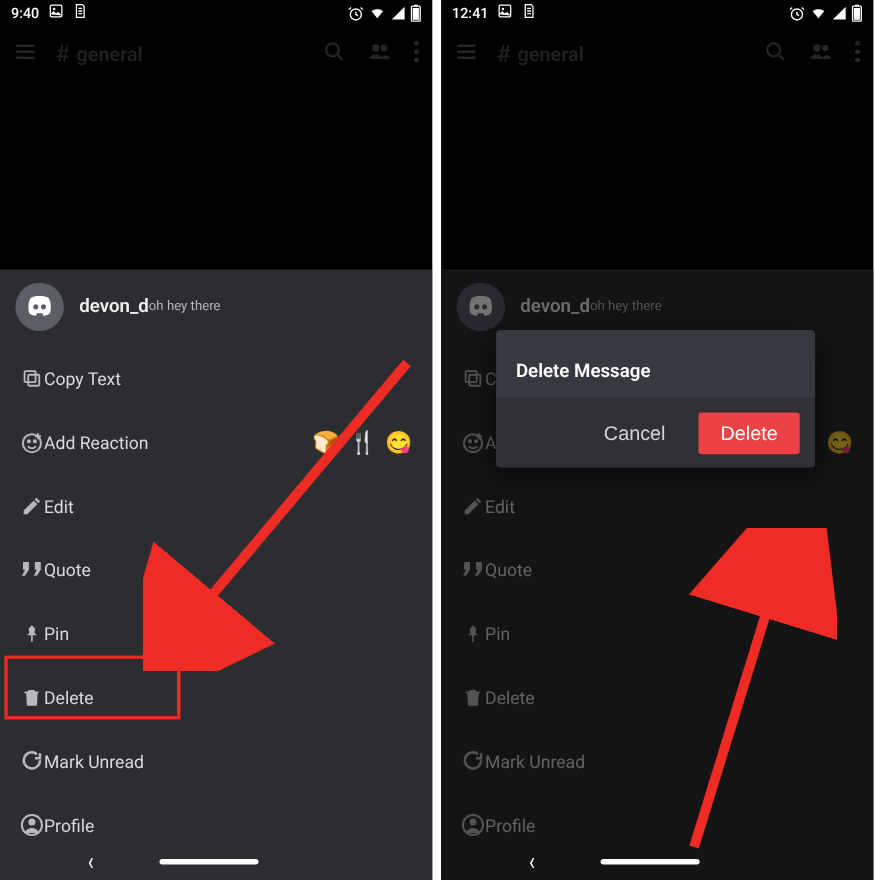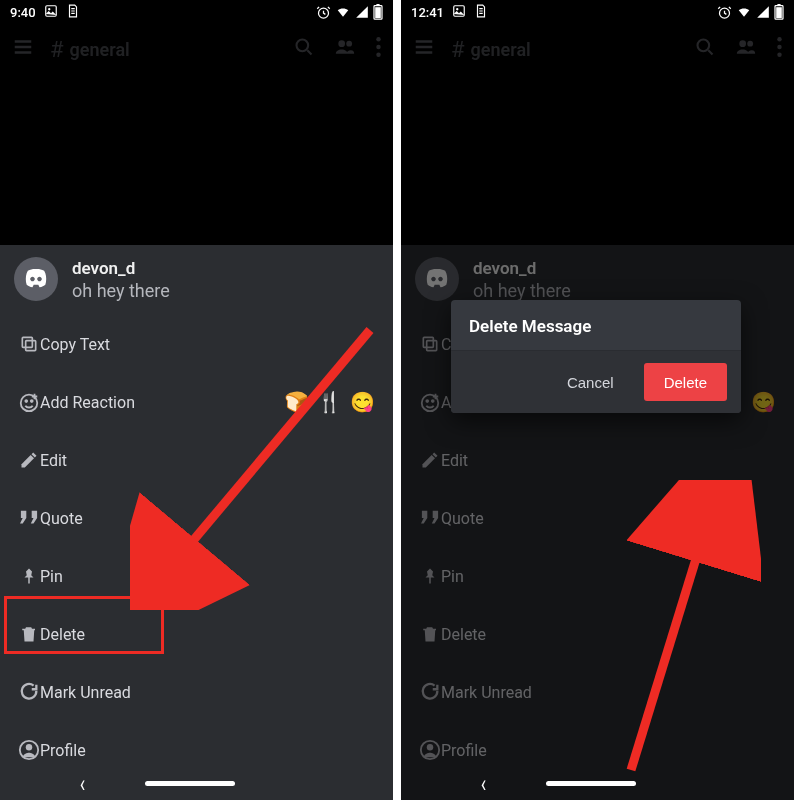--- a/index.html
+++ b/index.html
@@ -73,23 +73,23 @@
     display:flex;
     align-items:center;
     gap: 14px;
     padding: 12px 16px 14px 14px;
   }
   .avatar {
     width: 44px; height:44px; border-radius:50%;
     background:#5c5e66;
     display:flex; align-items:center; justify-content:center;
   }
-  .msg-user { display:flex; flex-direction:column; }
+  .msg-user { display:flex; flex-direction:row; }
   .msg-user .uname { color:#f0f0f0; font-weight:600; font-size:17px; }
-  .msg-user .utext { color:#b5b7bd; font-size:18px; margin-top:2px; }
+  .msg-user .utext { color:#b5b7bd; font-size:12px; margin-top:2px; }
   
   .menu-item {
     display:flex;
     align-items:center;
     height: 58px;
     padding: 0 18px;
     color:#d9dadf;
     font-size:16px;
     position:relative;
   }
@@ -125,21 +125,21 @@
     position:absolute;
     top: 300px;
     left: 50px;
     width: 290px;
     background:#36393f;
     border-radius:4px;
     box-shadow: 0 8px 24px rgba(0,0,0,0.6);
     overflow:hidden;
   }
   .modal-title {
-    padding: 16px 18px 14px;
+    padding: 28px 18px 14px;
     font-size:17px;
     font-weight:600;
     color:#fff;
     border-bottom:1px solid #2a2c31;
   }
   .modal-body {
     padding: 16px 18px 22px;
     font-size:14px;
     color:#c3c5cb;
     line-height:1.4;
@@ -149,21 +149,21 @@
     padding: 12px 14px;
     display:flex;
     justify-content:flex-end;
     gap: 10px;
   }
   .btn {
     height:38px;
     padding: 0 20px;
     border:none;
     border-radius:3px;
-    font-size:15px;
+    font-size:18px;
     font-weight:500;
     cursor:pointer;
   }
   .btn-cancel {
     background:transparent;
     color:#d4d6dc;
   }
   .btn-delete {
     background:#ed4245;
     color:#fff;

